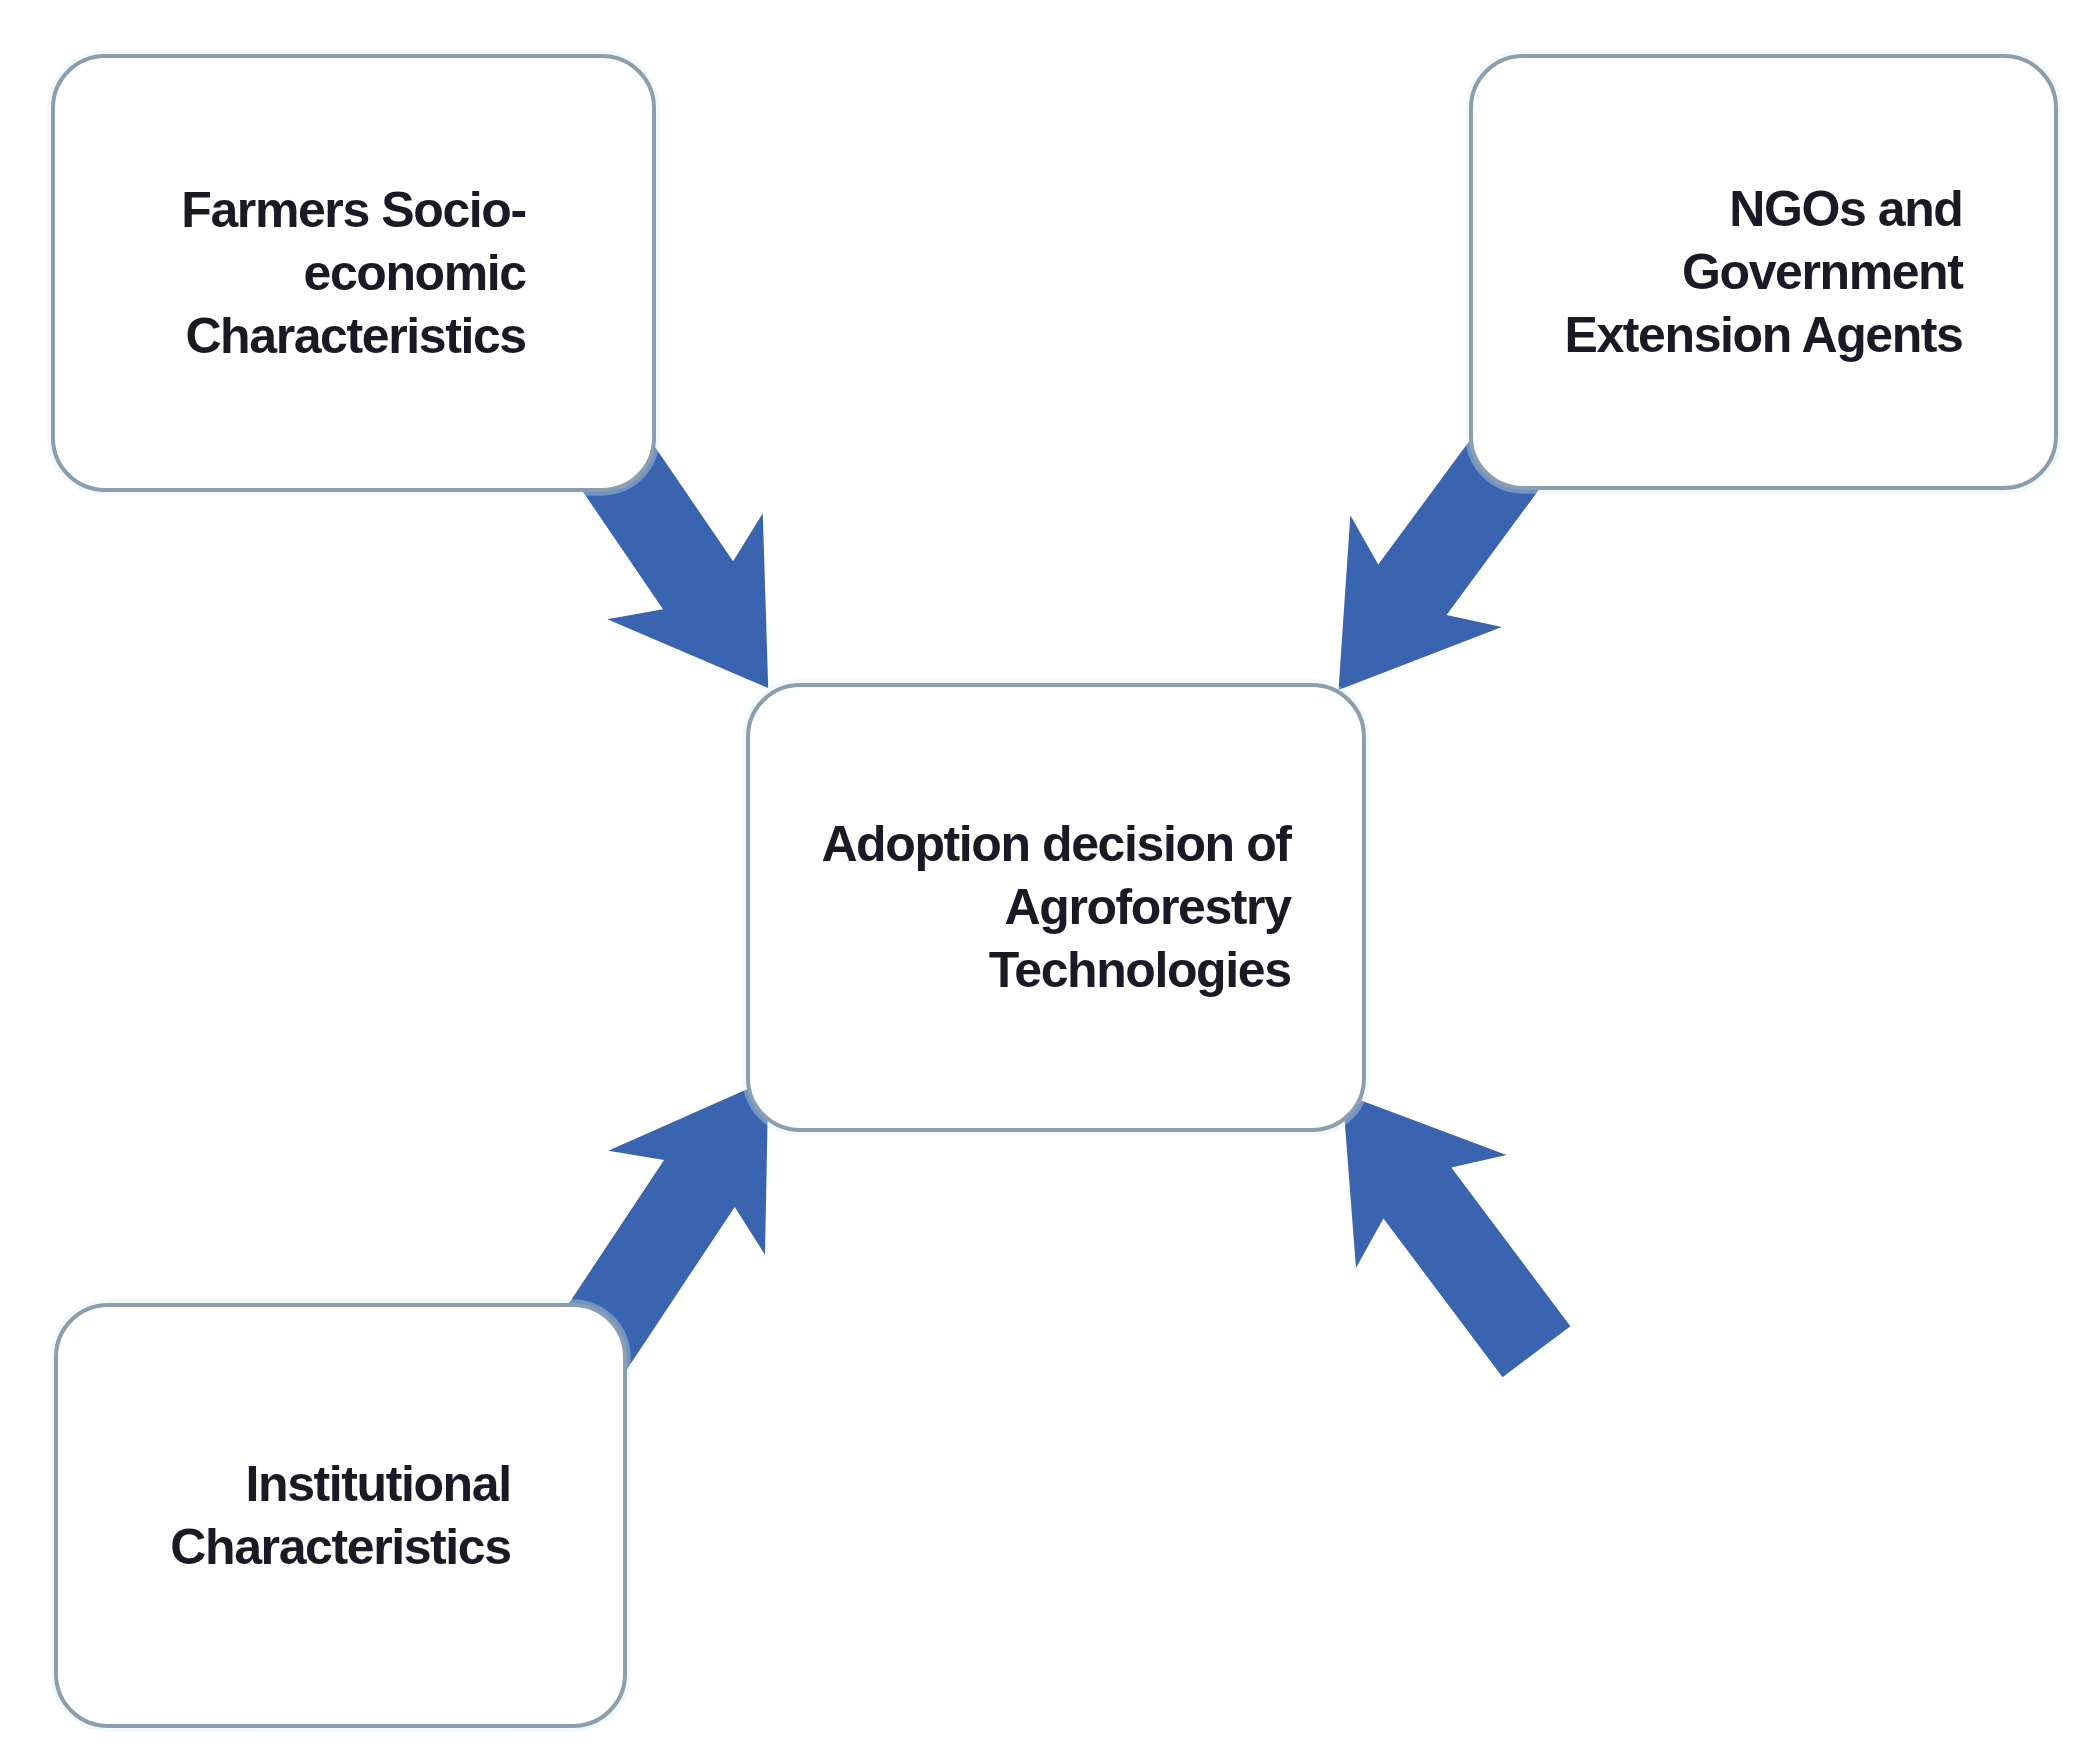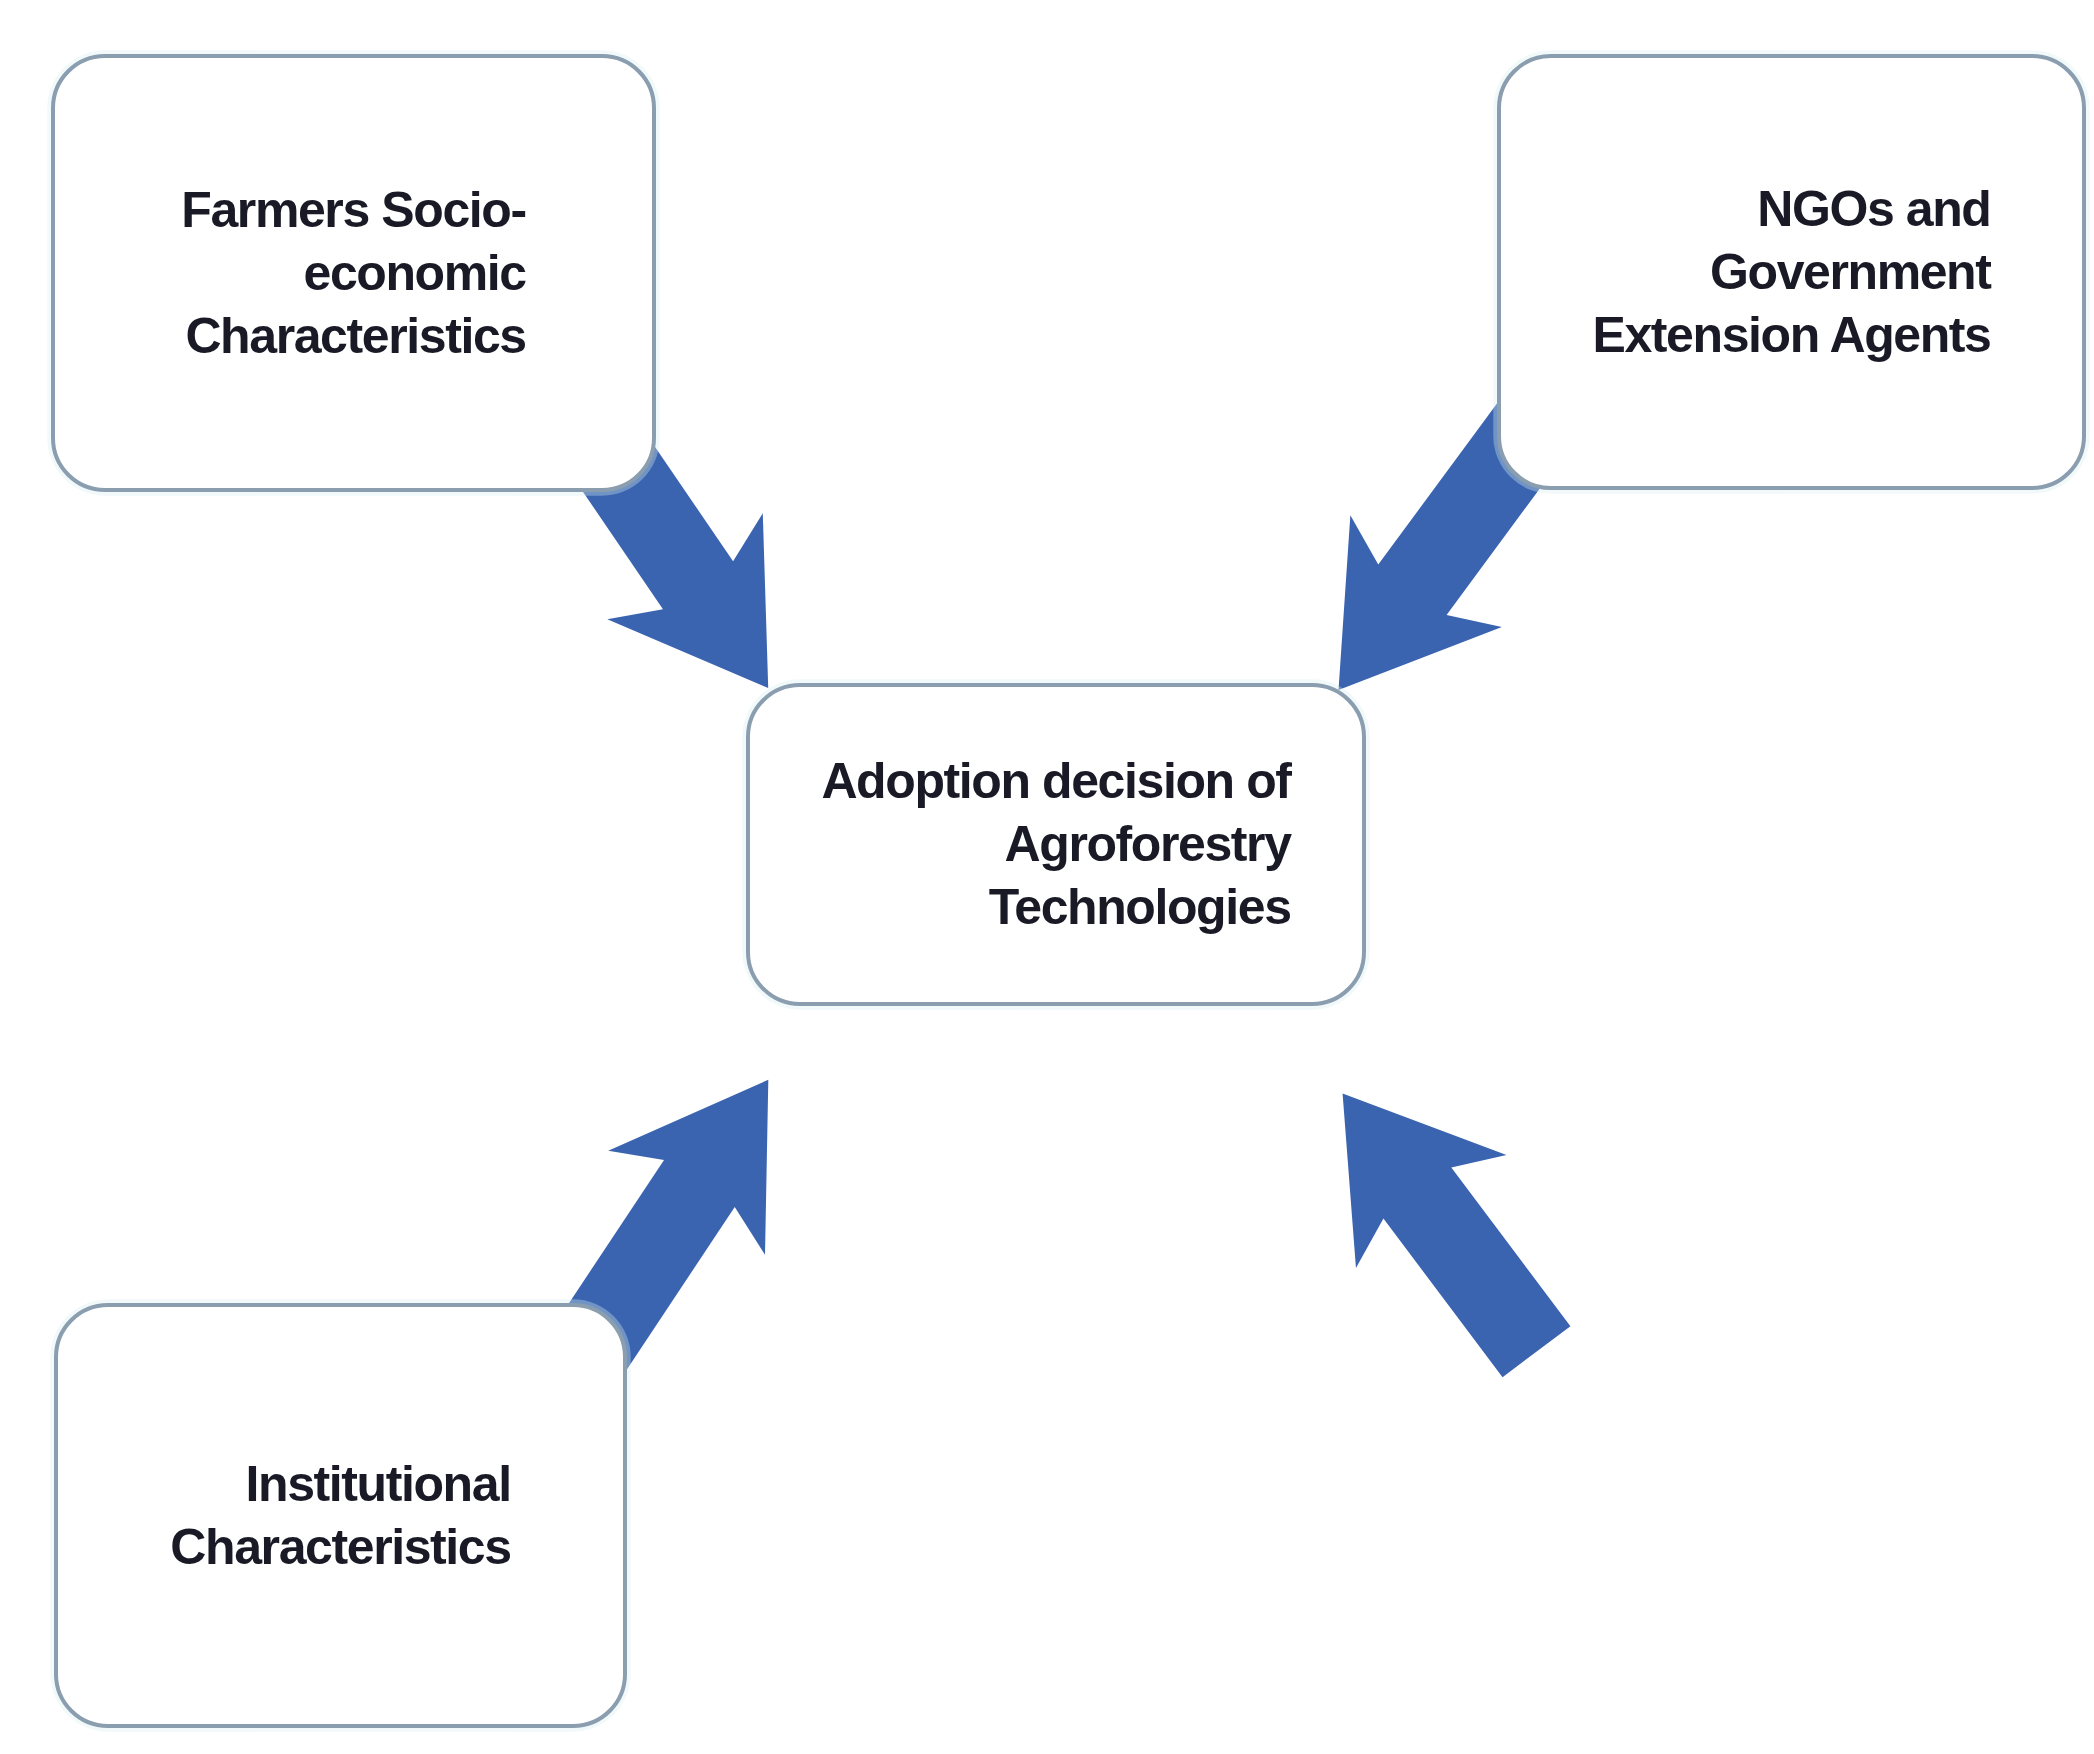--- a/index.html
+++ b/index.html
@@ -42,22 +42,22 @@
   .node-label {
     white-space: pre-line;
     font-weight: bold;
     font-size: 50px;
     line-height: 1.26;
     letter-spacing: -1.4px;
     color: var(--text);
     padding: 0 20px;
   }
   .node-tl     { left: 51px;   top: 54px;   width: 605px; height: 438px; }
-  .node-tr     { left: 1469px; top: 54px;   width: 589px; height: 436px; margin-left: 28px; }
-  .node-center { left: 746px;  top: 683px;  width: 620px; height: 323px; }
+  .node-tr     { left: 1469px; top: 54px;   width: 589px; height: 436px; }
+  .node-center { left: 746px;  top: 683px;  width: 620px; height: 449px; }
   .node-bl     { left: 54px;   top: 1303px; width: 573px; height: 425px; }
   .node-br     { left: 1444px; top: 1311px; width: 620px; height: 425px; }
 </style>
 </head>
 <body>
 
 <div class="canvas">
 
   <svg class="arrows" viewBox="0 0 2269 1901" aria-hidden="true">
     <polygon transform="translate(634,455) rotate(55.7)" points="0,-46 217,-46 192,-102 352,0 192,102 217,46 0,46"></polygon>

